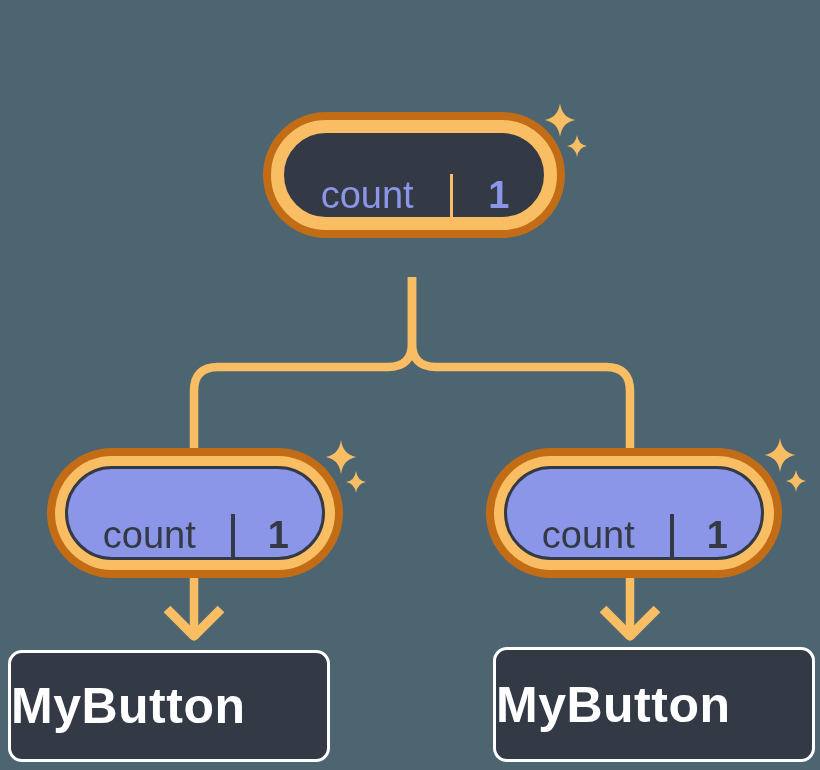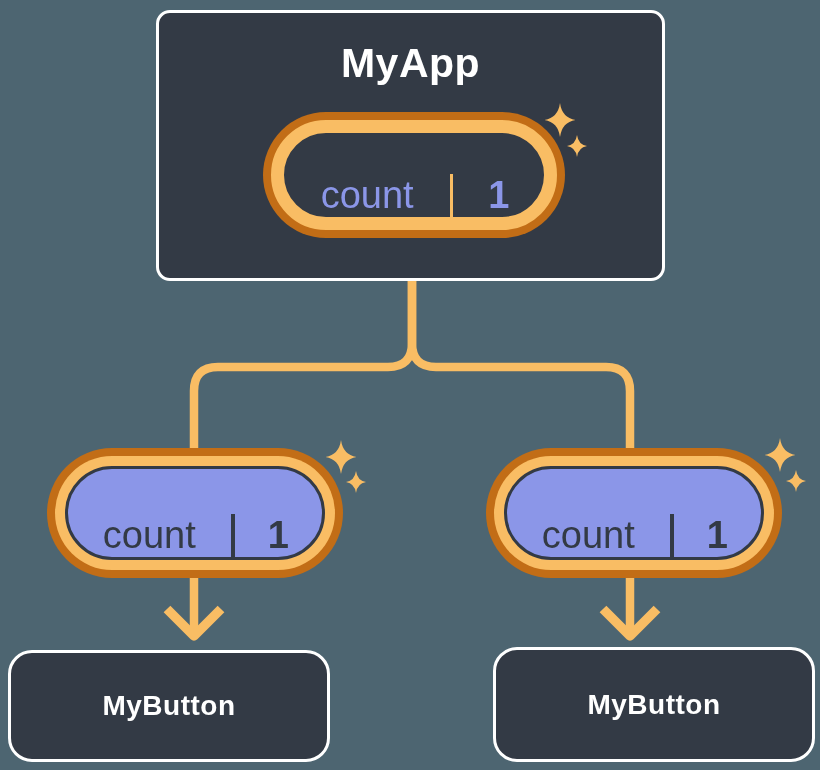--- a/index.html
+++ b/index.html
@@ -27,23 +27,22 @@
     color: #ffffff;
     font-weight: 600;
     letter-spacing: 0.5px;
   }
   .node-root { left: 156px; top: 10px; width: 509px; height: 271px; }
   .node-root .node-title {
     position: absolute; left: 0; right: 0; top: 28px;
     text-align: center; font-size: 41px; line-height: 44px;
   }
   .node-child {
-    display: flex; align-items: center; justify-content: center;
-    font-size: 28px;
-    border-radius: 24px;
+    display: flex; align-items: center; 
+    font-size: 50px;
   }
   .node-child-left  { left: 8px;   top: 650px; width: 322px; height: 112px; }
   .node-child-right { left: 493px; top: 647px; width: 322px; height: 115px; }
 
   .pill {
     position: absolute;
     display: flex;
     align-items: flex-end;
     border-radius: 999px;
     box-sizing: border-box;
@@ -88,23 +87,20 @@
 
   <svg class="connectors" width="820" height="770" viewBox="0 0 820 770">
     <g stroke="#f9bd64" fill="none">
       <path stroke-width="8.5" d="M 412 277 L 412 343 Q 412 367 388 367 L 218 367 Q 194 367 194 391 L 194 633"></path>
       <path stroke-width="8.5" d="M 412 277 L 412 343 Q 412 367 436 367 L 606 367 Q 630 367 630 391 L 630 633"></path>
       <path stroke-width="9.5" stroke-linejoin="round" d="M 167 609 L 194 636 L 221 609"></path>
       <path stroke-width="9.5" stroke-linejoin="round" d="M 603 609 L 630 636 L 657 609"></path>
     </g>
   </svg>
 
-  <div class="node node-root">
-    <div class="node-title">MyApp</div>
-  </div>
 
   <div class="pill pill-root">
     <div class="pill-name">count</div>
     <div class="pill-value">1</div>
   </div>
 
   <div class="pill pill-child pill-child-left">
     <div class="pill-name">count</div>
     <div class="pill-value">1</div>
   </div>

